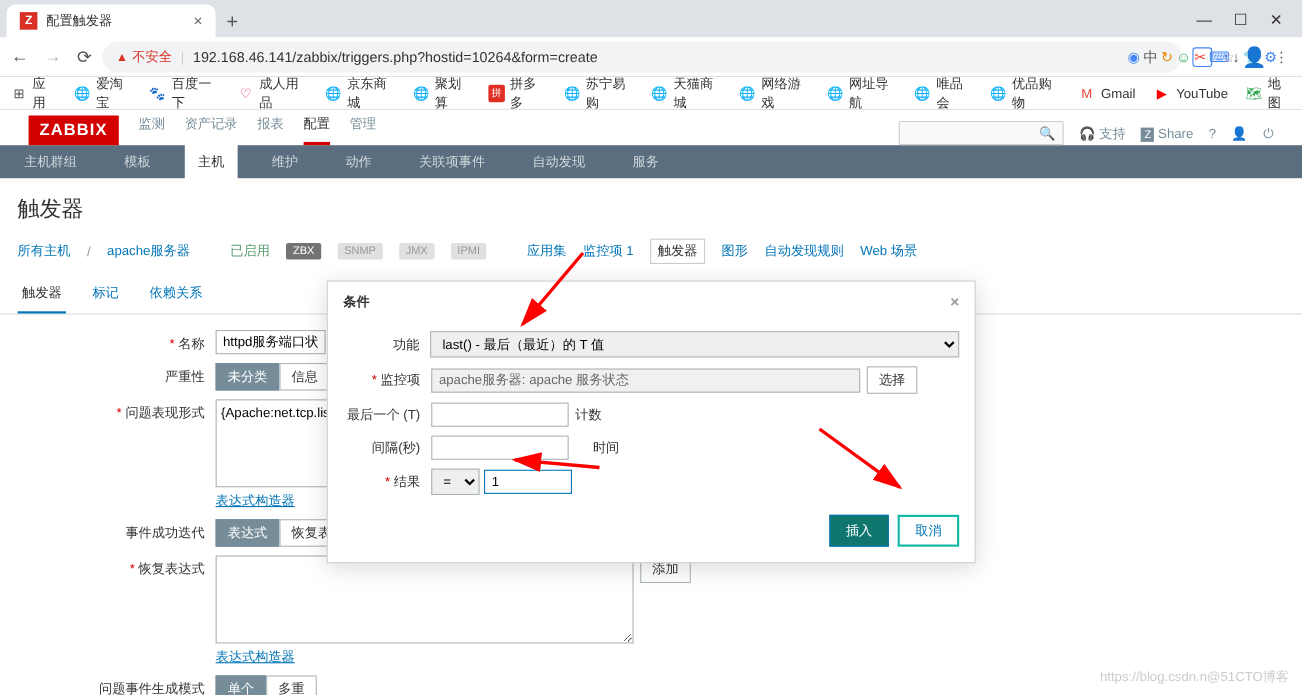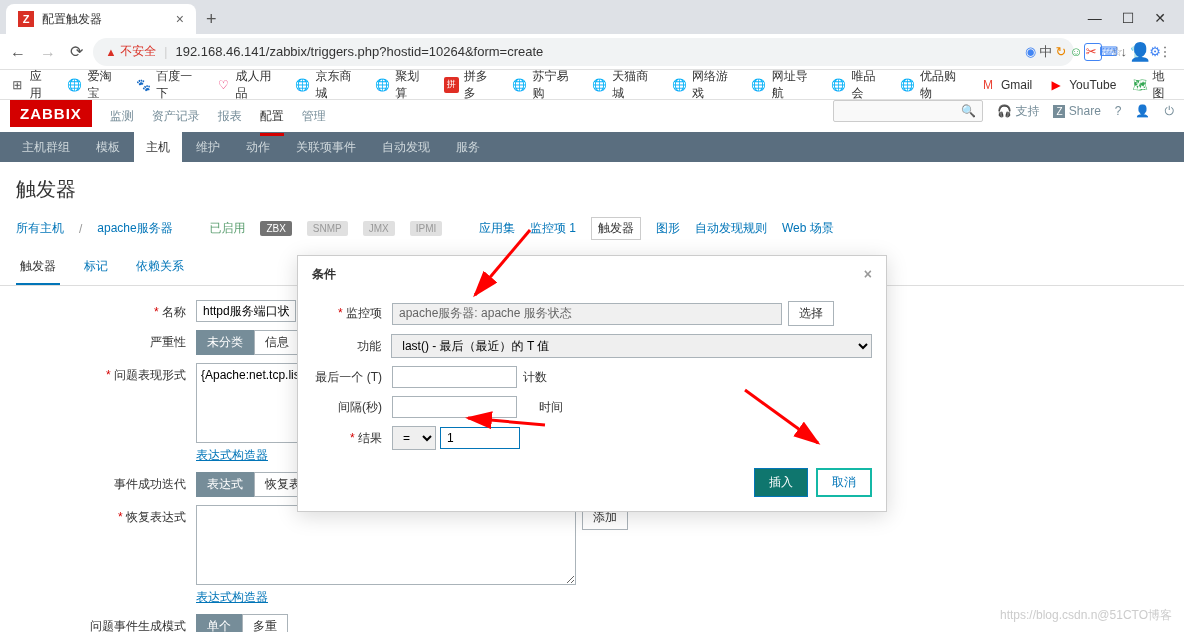--- a/index.html
+++ b/index.html
@@ -16,28 +16,28 @@
 .nav-icons span{font-size:16px}
 .url-box{flex:1;background:#f1f3f4;border-radius:15px;height:28px;display:flex;align-items:center;padding:0 12px;gap:8px;color:#555}
 .unsafe{color:#d93025;font-size:11px;display:flex;align-items:center;gap:4px}
 .url-text{color:#333;font-size:13px}
 .ext-icons{display:flex;gap:6px;align-items:center}
 .ext-icons span{width:18px;height:18px;display:flex;align-items:center;justify-content:center;font-size:13px}
 .ext-box{border:1px solid #4285f4;border-radius:3px;padding:1px 4px;display:flex;gap:3px}
 .bookmarks{height:30px;display:flex;align-items:center;padding:0 10px;gap:16px;border-bottom:1px solid #e0e0e0}
 .bm{display:flex;align-items:center;gap:5px;color:#333;font-size:12px}
 .bm-icon{width:16px;height:16px;display:flex;align-items:center;justify-content:center}
-.zabbix-header{height:32px;background:#fff;display:flex;align-items:flex-start;padding:0 10px;gap:18px}
+.zabbix-header{height:32px;background:#fff;display:flex;align-items:flex-end;padding:0 26px;gap:18px}
 .zabbix-logo{background:#d40000;color:#fff;font-weight:bold;padding:5px 10px;font-size:15px;letter-spacing:1px}
 .top-menu{display:flex;gap:18px;color:#768d99}
 .top-menu span{padding:8px 0;cursor:pointer}
 .top-menu .active{color:#333;border-bottom:3px solid #d40000}
 .top-right{margin-left:auto;display:flex;gap:14px;align-items:center;color:#768d99}
 .search-box{width:150px;height:22px;border:1px solid #ccc;border-radius:2px;display:flex;align-items:center;justify-content:flex-end;padding:0 6px;background:#f9f9f9}
-.sub-menu{background:#5a6e7f;height:30px;display:flex;align-items:center;padding:0 10px;gap:2px}
+.sub-menu{background:#5a6e7f;height:30px;display:flex;align-items:center;padding:0 10px;gap:19px}
 .sub-menu span{color:#cfd8dc;padding:8px 12px;cursor:pointer}
 .sub-menu .active{background:#fff;color:#333}
 .page-title{padding:14px 16px;font-size:20px;color:#333}
 .breadcrumb{padding:0 16px 10px;display:flex;align-items:center;gap:15px;color:#0275b8;flex-wrap:wrap}
 .breadcrumb .sep{color:#999}
 .enabled{color:#5a9e6f}
 .badge{padding:2px 6px;border-radius:2px;font-size:10px}
 .badge-zbx{background:#737373;color:#fff}
 .badge-gray{background:#e0e0e0;color:#999}
 .bc-link{color:#0275b8}
@@ -293,29 +293,29 @@
 </div>
 
 <div class="modal-overlay">
   <div class="modal">
     <div class="modal-header">
       <span>条件</span>
       <span class="modal-close">×</span>
     </div>
     <div class="modal-body">
       <div class="modal-row">
-        <div class="modal-label req">监控项</div>
-        <input class="modal-input wide disabled" readonly="" value="apache服务器: apache 服务状态" style="">
-        <button class="btn-sm" style="margin-left:6px">选择</button>
-      </div>
-      <div class="modal-row">
         <div class="modal-label">功能</div>
         <select class="modal-input" style="width:486px">
           <option>last() - 最后（最近）的 T 值</option>
         </select>
+      </div>
+      <div class="modal-row">
+        <div class="modal-label req">监控项</div>
+        <input class="modal-input wide disabled" readonly="" value="apache服务器: apache 服务状态" style="">
+        <button class="btn-sm" style="margin-left:6px">选择</button>
       </div>
       <div class="modal-row">
         <div class="modal-label">最后一个 (T)</div>
         <input class="modal-input med" style="">
         <span style="margin-left:6px">计数</span>
       </div>
       <div class="modal-row">
         <div class="modal-label">间隔(秒)</div>
         <input class="modal-input med" style="">
         <span style="margin-left:22px">时间</span>

